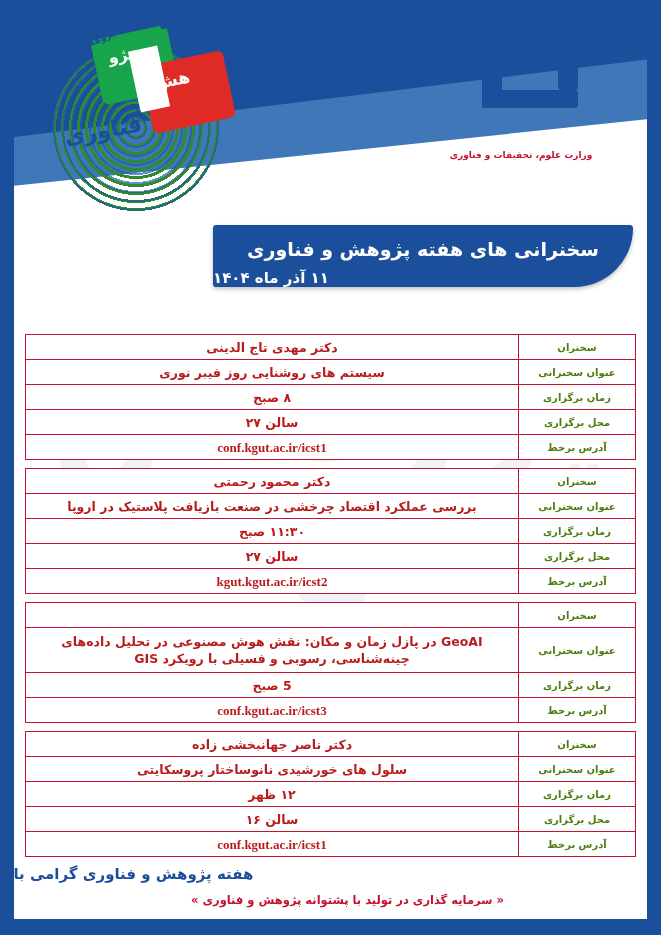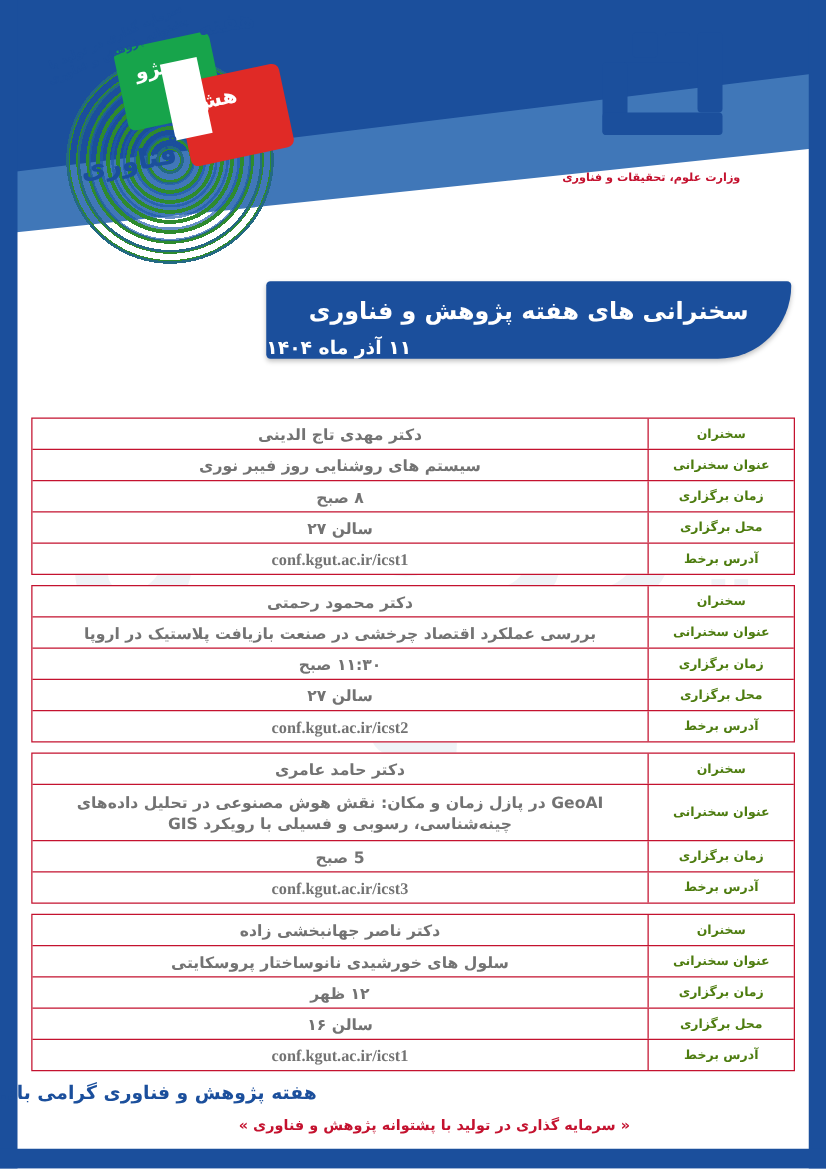--- a/index.html
+++ b/index.html
@@ -112,21 +112,21 @@
 
   
   .logo-right{
     position:absolute;top:20px;right:40px;width:200px;height:190px;text-align:center;
   }
   .uni-mark{
     position:relative;width:150px;height:110px;margin:0 auto;
   }
   .uni-mark .b{position:absolute;background:#1b4f9c;border-radius:3px;}
   .uni-sub1{
-    color:#c4122f;font-size:9px;font-weight:bold;margin-top:8px;letter-spacing:.2px;
+    color:#c4122f;font-size:9px;font-weight:bold;margin-top:20px;letter-spacing:.2px;
   }
   .uni-sub2{
     color:#1b4f9c;font-size:10px;font-weight:bold;margin-top:3px;
   }
 
   
   .title-banner{
     position:absolute;top:225px;left:213px;width:420px;height:62px;
     background:#1b4f9c;
     border-radius:4px 4px 70px 4px;
@@ -156,21 +156,21 @@
   .row:last-child{border-bottom:none;}
   .row .label{
     width:112px;min-width:112px;
     border-left:1.5px solid #c4122f;
     color:#4d7c0f;font-size:10px;font-weight:bold;
     display:flex;align-items:center;justify-content:center;
     padding:3px 2px;
   }
   .row .value{
     flex:1;
-    color:#737373;font-size:12.5px;font-weight:bold;
+    color:#b91c1c;font-size:12.5px;font-weight:bold;
     display:flex;align-items:center;justify-content:center;
     padding:3px 10px;text-align:center;
     line-height:17px;
   }
   .row .value.ltr{direction:ltr;font-family:"Liberation Serif",serif;font-size:13px;}
 
   
   .footer1{
     position:absolute;bottom:52px;left:0;width:661px;text-align:left;
     color:#1b4f9c;font-size:15px;font-weight:bold;
@@ -264,28 +264,27 @@
       <div class="row">
           <div class="label">زمان برگزاری</div>
           <div class="value">۱۱:۳۰ صبح</div>
         </div>
       <div class="row">
           <div class="label">محل برگزاری</div>
           <div class="value">سالن ۲۷</div>
         </div>
       <div class="row">
           <div class="label">آدرس برخط</div>
-          <div class="value ltr">conf.kgut.ac.ir/icst2</div>
+          <div class="value ltr">kgut.kgut.ac.ir/icst2</div>
         </div>
     </div>
 
     <div class="talk-block">
       <div class="row">
           <div class="label">سخنران</div>
-          <div class="value">دکتر حامد عامری</div>
         </div>
       <div class="row" style="min-height:44px;">
           <div class="label">عنوان سخنرانی</div>
           <div class="value">GeoAI  در پازل زمان و مکان: نقش هوش مصنوعی در تحلیل داده‌های چینه‌شناسی، رسوبی و فسیلی با رویکرد GIS</div>
         </div>
       <div class="row">
           <div class="label">زمان برگزاری</div>
           <div class="value">5 صبح</div>
         </div>
       <div class="row">

